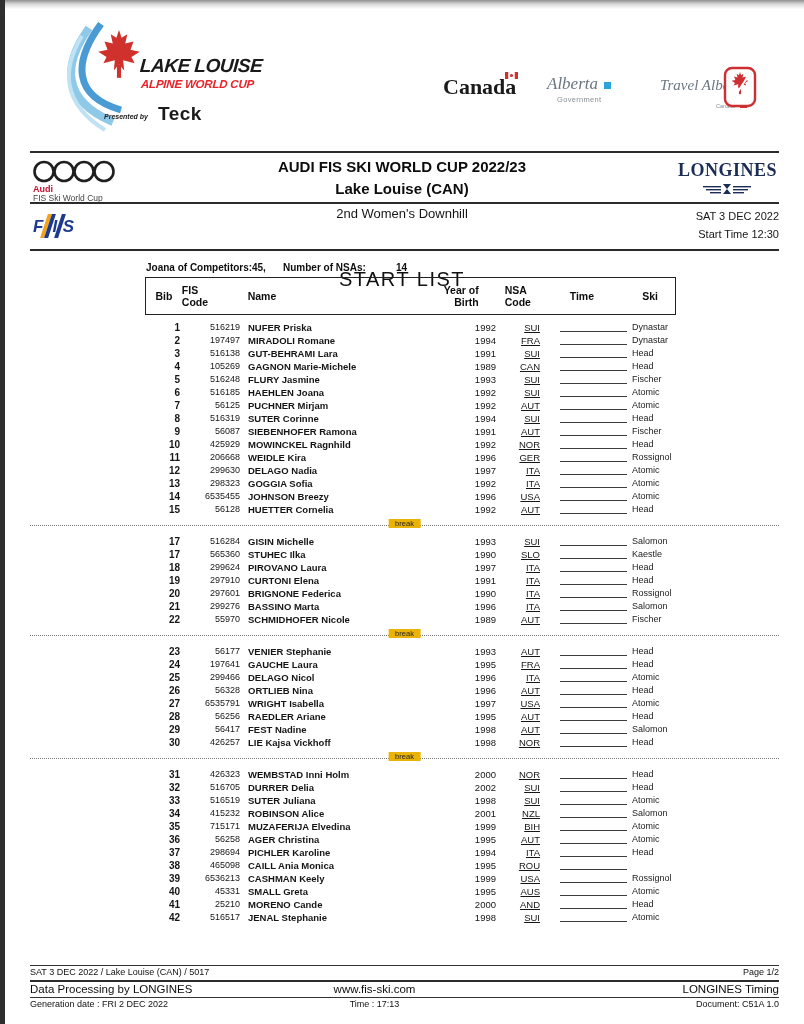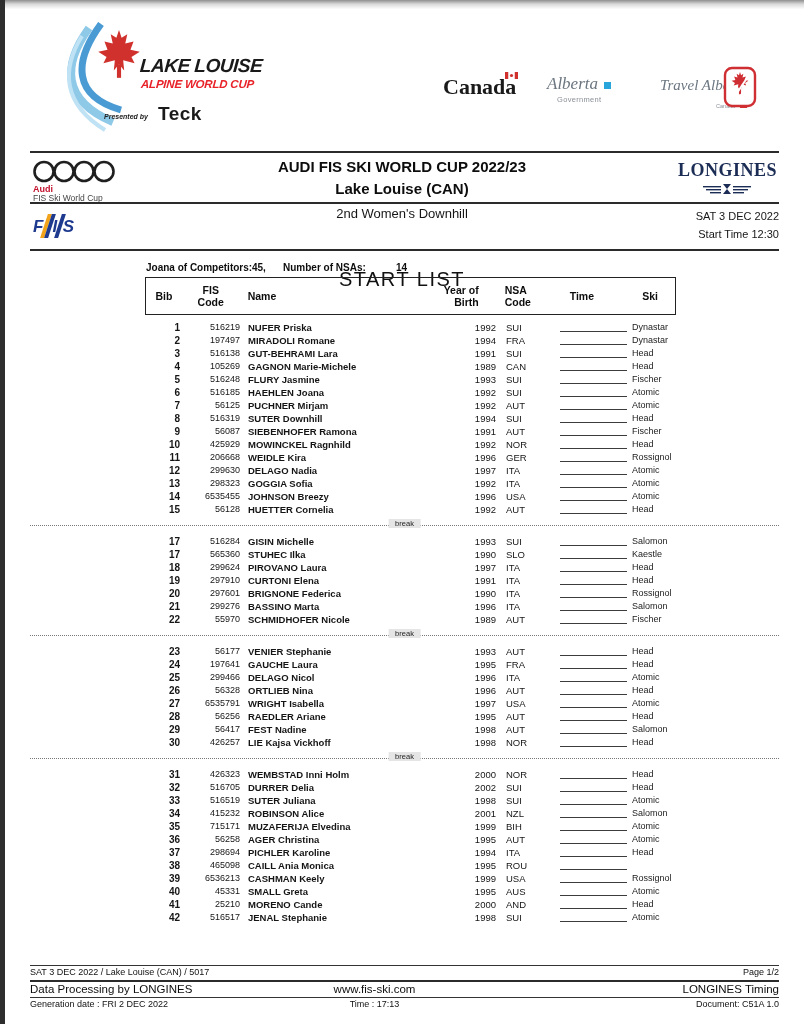--- a/index.html
+++ b/index.html
@@ -33,40 +33,40 @@
   
   .summary span{font-weight:bold;font-size:10px;color:#0d0d0d;}
   
   .thead{left:145px;top:277px;width:531px;height:38px;border:1px solid #222;display:flex;align-items:center;box-sizing:border-box;font-weight:bold;font-size:10.5px;color:#0d0d0d;}
   .thead .hl{line-height:1.18;}
   .c{box-sizing:border-box;}
   .c-bib{width:36px;text-align:right;padding-right:2px;}
   .c-fis{width:58px;text-align:right;}
   .c-name{width:216px;text-align:left;padding-left:8px;}
   .c-year{width:40px;text-align:right;}
-  .c-nsa{width:44px;text-align:left;padding-left:10px;}
+  .c-nsa{width:44px;text-align:right;padding-left:10px;text-decoration:underline;}
   .c-time{width:87px;}
   .c-ski{width:48px;text-align:left;padding-left:5px;}
   .h-bib{width:36px;text-align:center;}
-  .h-fis{width:58px;text-align:center;}
+  .h-fis{width:58px;text-align:left;}
   .h-name{width:200px;text-align:left;padding-left:8px;}
   .h-year{width:56px;text-align:right;padding-right:16px;}
   .h-nsa{width:44px;text-align:left;padding-left:10px;}
   .h-time{width:87px;text-align:center;}
   .h-ski{width:50px;text-align:center;}
   #rows{left:146px;top:321px;width:529px;}
   .row{display:flex;height:13px;line-height:13px;font-size:9.5px;color:#151515;}
   .row .c-bib{font-weight:bold;font-size:10px;}
   .row .c-fis{font-size:9px;}
   .row .c-name{font-weight:bold;}
   .row .c-ski{font-size:9px;color:#222;}
   .time-line{height:10px;margin-left:20px;width:67px;border-bottom:1px solid #3c3c3c;}
   .break{position:relative;height:19px;margin-left:-116px;width:749px;}
   .break .dots{position:absolute;left:0;right:0;top:9px;border-top:1px dotted #777;}
-  .break .break-label{position:absolute;left:50%;top:3px;transform:translateX(-50%);background:#e5e5e5;padding:0 7px;font-size:7.5px;color:#222;}
+  .break .break-label{position:absolute;left:50%;top:3px;transform:translateX(-50%);background:#eab308;padding:0 7px;font-size:7.5px;color:#222;}
   
   .foot-small{font-size:9px;color:#111;}
   .foot-band{font-size:11.5px;color:#0d0d0d;}
   .center-strip{left:30px;width:689px;text-align:center;}
 </style>
 </head>
 <body>
 
 <div class="abs edge-top"></div>
 <div class="abs edge-left"></div>
@@ -263,21 +263,21 @@
       <div class="c c-year">1992</div>
       <div class="c c-nsa">AUT</div>
       <div class="c c-time">
         <div class="time-line"></div>
       </div>
       <div class="c c-ski">Atomic</div>
     </div>
     <div class="row">
       <div class="c c-bib">8</div>
       <div class="c c-fis">516319</div>
-      <div class="c c-name">SUTER Downhill</div>
+      <div class="c c-name">SUTER Corinne</div>
       <div class="c c-year">1994</div>
       <div class="c c-nsa">SUI</div>
       <div class="c c-time">
         <div class="time-line"></div>
       </div>
       <div class="c c-ski">Head</div>
     </div>
     <div class="row">
       <div class="c c-bib">9</div>
       <div class="c c-fis">56087</div>

